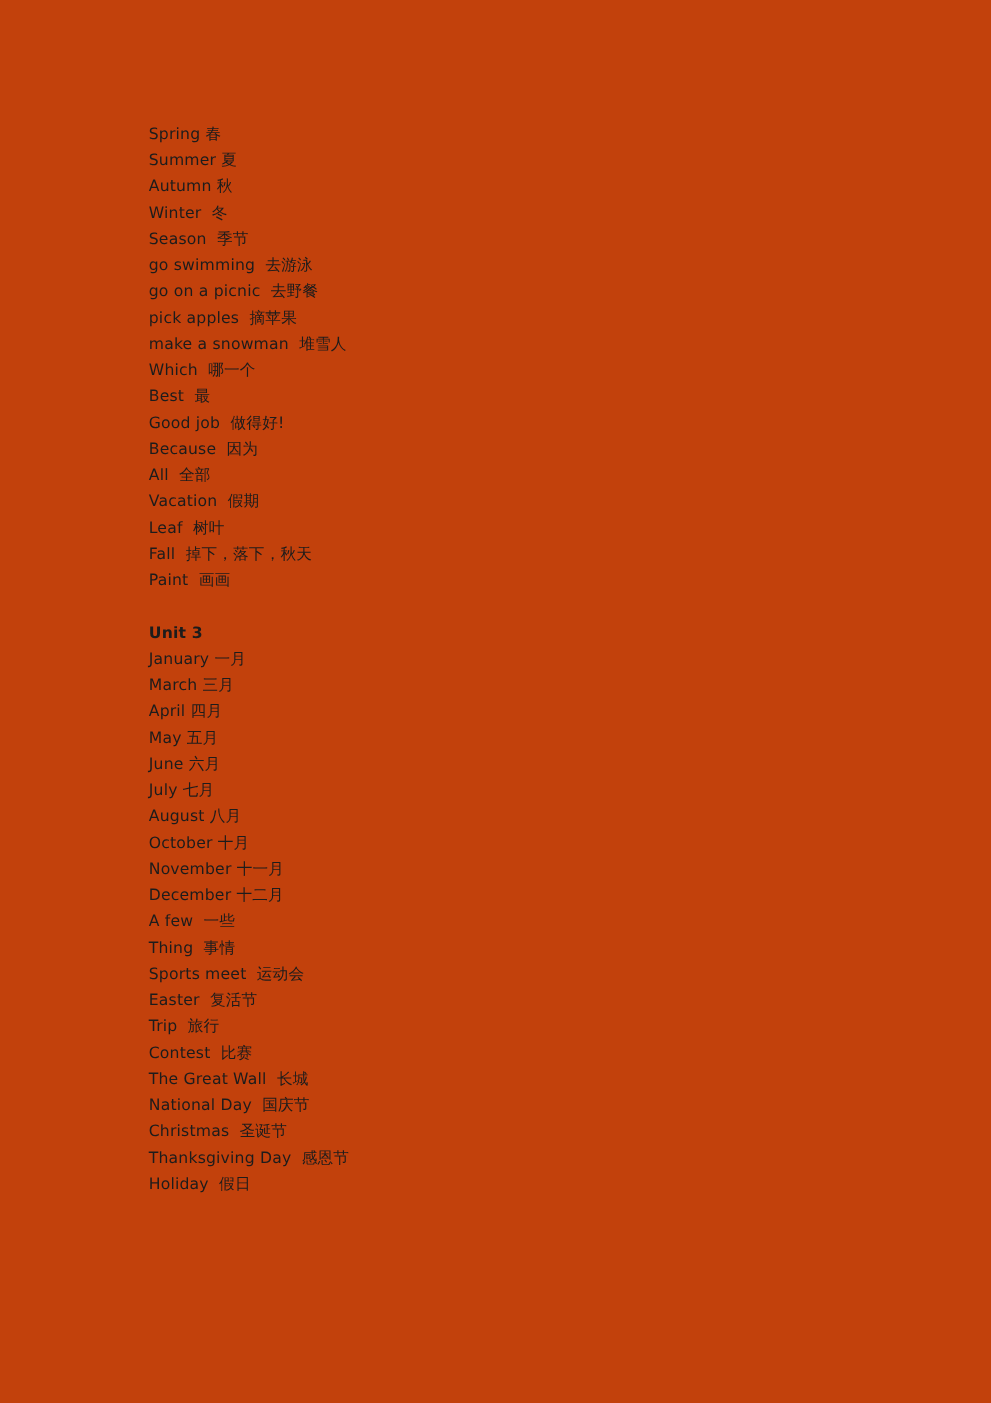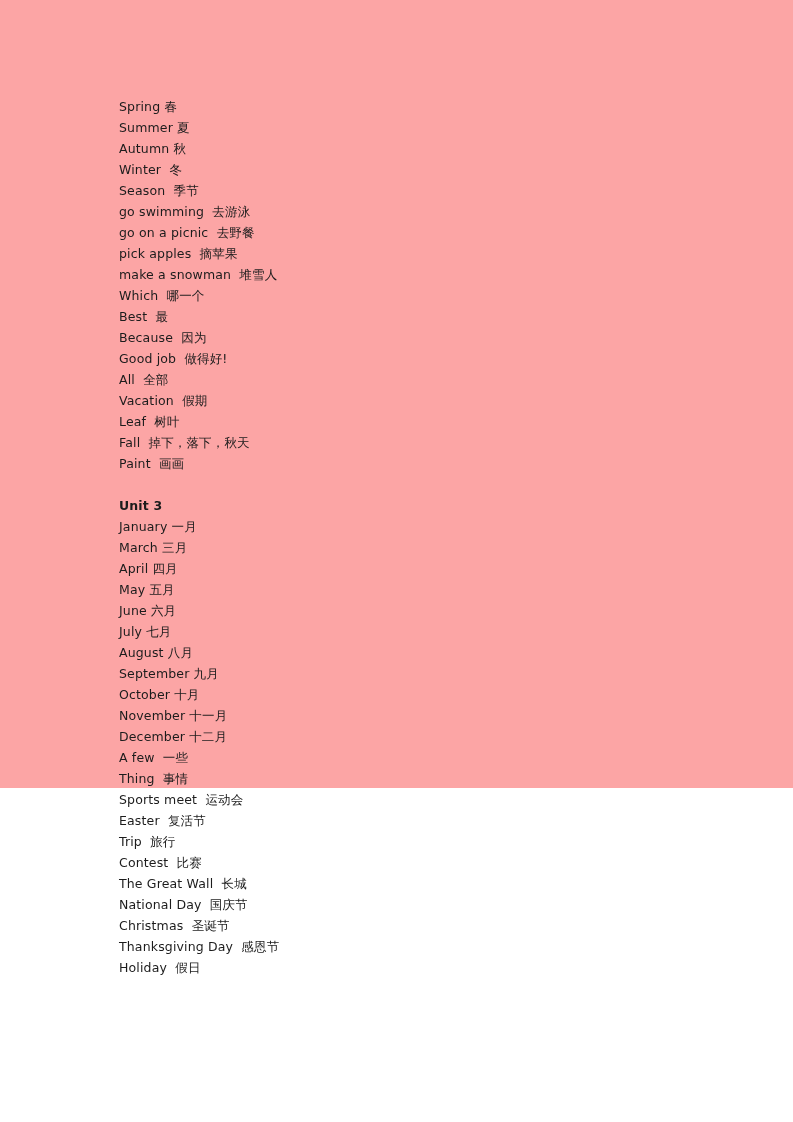--- a/index.html
+++ b/index.html
@@ -10,22 +10,22 @@
   }
   body {
     width: 793px;
     height: 1122px;
     overflow: hidden;
     font-family: "DejaVu Sans", "Liberation Sans", sans-serif;
   }
   .page {
     position: relative;
     width: 793px;
-    height: 788px;
-    background: #fca5a5;
+    height: 1122px;
+    background: #c2410c;
     box-sizing: border-box;
   }
   .content {
     position: absolute;
     left: 119px;
     top: 96px;
     width: 560px;
   }
   .word-line {
     font-family: "DejaVu Sans", "Liberation Sans", sans-serif;
@@ -68,37 +68,36 @@
       <div class="word-line"><span class="en">Summer</span><span class="sep"> </span><span class="zh">夏</span></div>
       <div class="word-line"><span class="en">Autumn</span><span class="sep"> </span><span class="zh">秋</span></div>
       <div class="word-line"><span class="en">Winter</span><span class="sep">  </span><span class="zh">冬</span></div>
       <div class="word-line"><span class="en">Season</span><span class="sep">  </span><span class="zh">季节</span></div>
       <div class="word-line"><span class="en">go swimming</span><span class="sep">  </span><span class="zh">去游泳</span></div>
       <div class="word-line"><span class="en">go on a picnic</span><span class="sep">  </span><span class="zh">去野餐</span></div>
       <div class="word-line"><span class="en">pick apples</span><span class="sep">  </span><span class="zh">摘苹果</span></div>
       <div class="word-line"><span class="en">make a snowman</span><span class="sep">  </span><span class="zh">堆雪人</span></div>
       <div class="word-line"><span class="en">Which</span><span class="sep">  </span><span class="zh">哪一个</span></div>
       <div class="word-line"><span class="en">Best</span><span class="sep">  </span><span class="zh">最</span></div>
+      <div class="word-line"><span class="en">Good job</span><span class="sep">  </span><span class="zh">做得好!</span></div>
       <div class="word-line"><span class="en">Because</span><span class="sep">  </span><span class="zh">因为</span></div>
-      <div class="word-line"><span class="en">Good job</span><span class="sep">  </span><span class="zh">做得好!</span></div>
       <div class="word-line"><span class="en">All</span><span class="sep">  </span><span class="zh">全部</span></div>
       <div class="word-line"><span class="en">Vacation</span><span class="sep">  </span><span class="zh">假期</span></div>
       <div class="word-line"><span class="en">Leaf</span><span class="sep">  </span><span class="zh">树叶</span></div>
       <div class="word-line"><span class="en">Fall</span><span class="sep">  </span><span class="zh">掉下，落下，秋天</span></div>
       <div class="word-line"><span class="en">Paint</span><span class="sep">  </span><span class="zh">画画</span></div>
       <div class="spacer-line"> </div>
       <div class="section-heading">Unit 3</div>
       <div class="word-line"><span class="en">January</span><span class="sep"> </span><span class="zh">一月</span></div>
       <div class="word-line"><span class="en">March</span><span class="sep"> </span><span class="zh">三月</span></div>
       <div class="word-line"><span class="en">April</span><span class="sep"> </span><span class="zh">四月</span></div>
       <div class="word-line"><span class="en">May</span><span class="sep"> </span><span class="zh">五月</span></div>
       <div class="word-line"><span class="en">June</span><span class="sep"> </span><span class="zh">六月</span></div>
       <div class="word-line"><span class="en">July</span><span class="sep"> </span><span class="zh">七月</span></div>
       <div class="word-line"><span class="en">August</span><span class="sep"> </span><span class="zh">八月</span></div>
-      <div class="word-line"><span class="en">September</span><span class="sep"> </span><span class="zh">九月</span></div>
       <div class="word-line"><span class="en">October</span><span class="sep"> </span><span class="zh">十月</span></div>
       <div class="word-line"><span class="en">November</span><span class="sep"> </span><span class="zh">十一月</span></div>
       <div class="word-line"><span class="en">December</span><span class="sep"> </span><span class="zh">十二月</span></div>
       <div class="word-line"><span class="en">A few</span><span class="sep">  </span><span class="zh">一些</span></div>
       <div class="word-line"><span class="en">Thing</span><span class="sep">  </span><span class="zh">事情</span></div>
       <div class="word-line"><span class="en">Sports meet</span><span class="sep">  </span><span class="zh">运动会</span></div>
       <div class="word-line"><span class="en">Easter</span><span class="sep">  </span><span class="zh">复活节</span></div>
       <div class="word-line"><span class="en">Trip</span><span class="sep">  </span><span class="zh">旅行</span></div>
       <div class="word-line"><span class="en">Contest</span><span class="sep">  </span><span class="zh">比赛</span></div>
       <div class="word-line"><span class="en">The Great Wall</span><span class="sep">  </span><span class="zh">长城</span></div>

